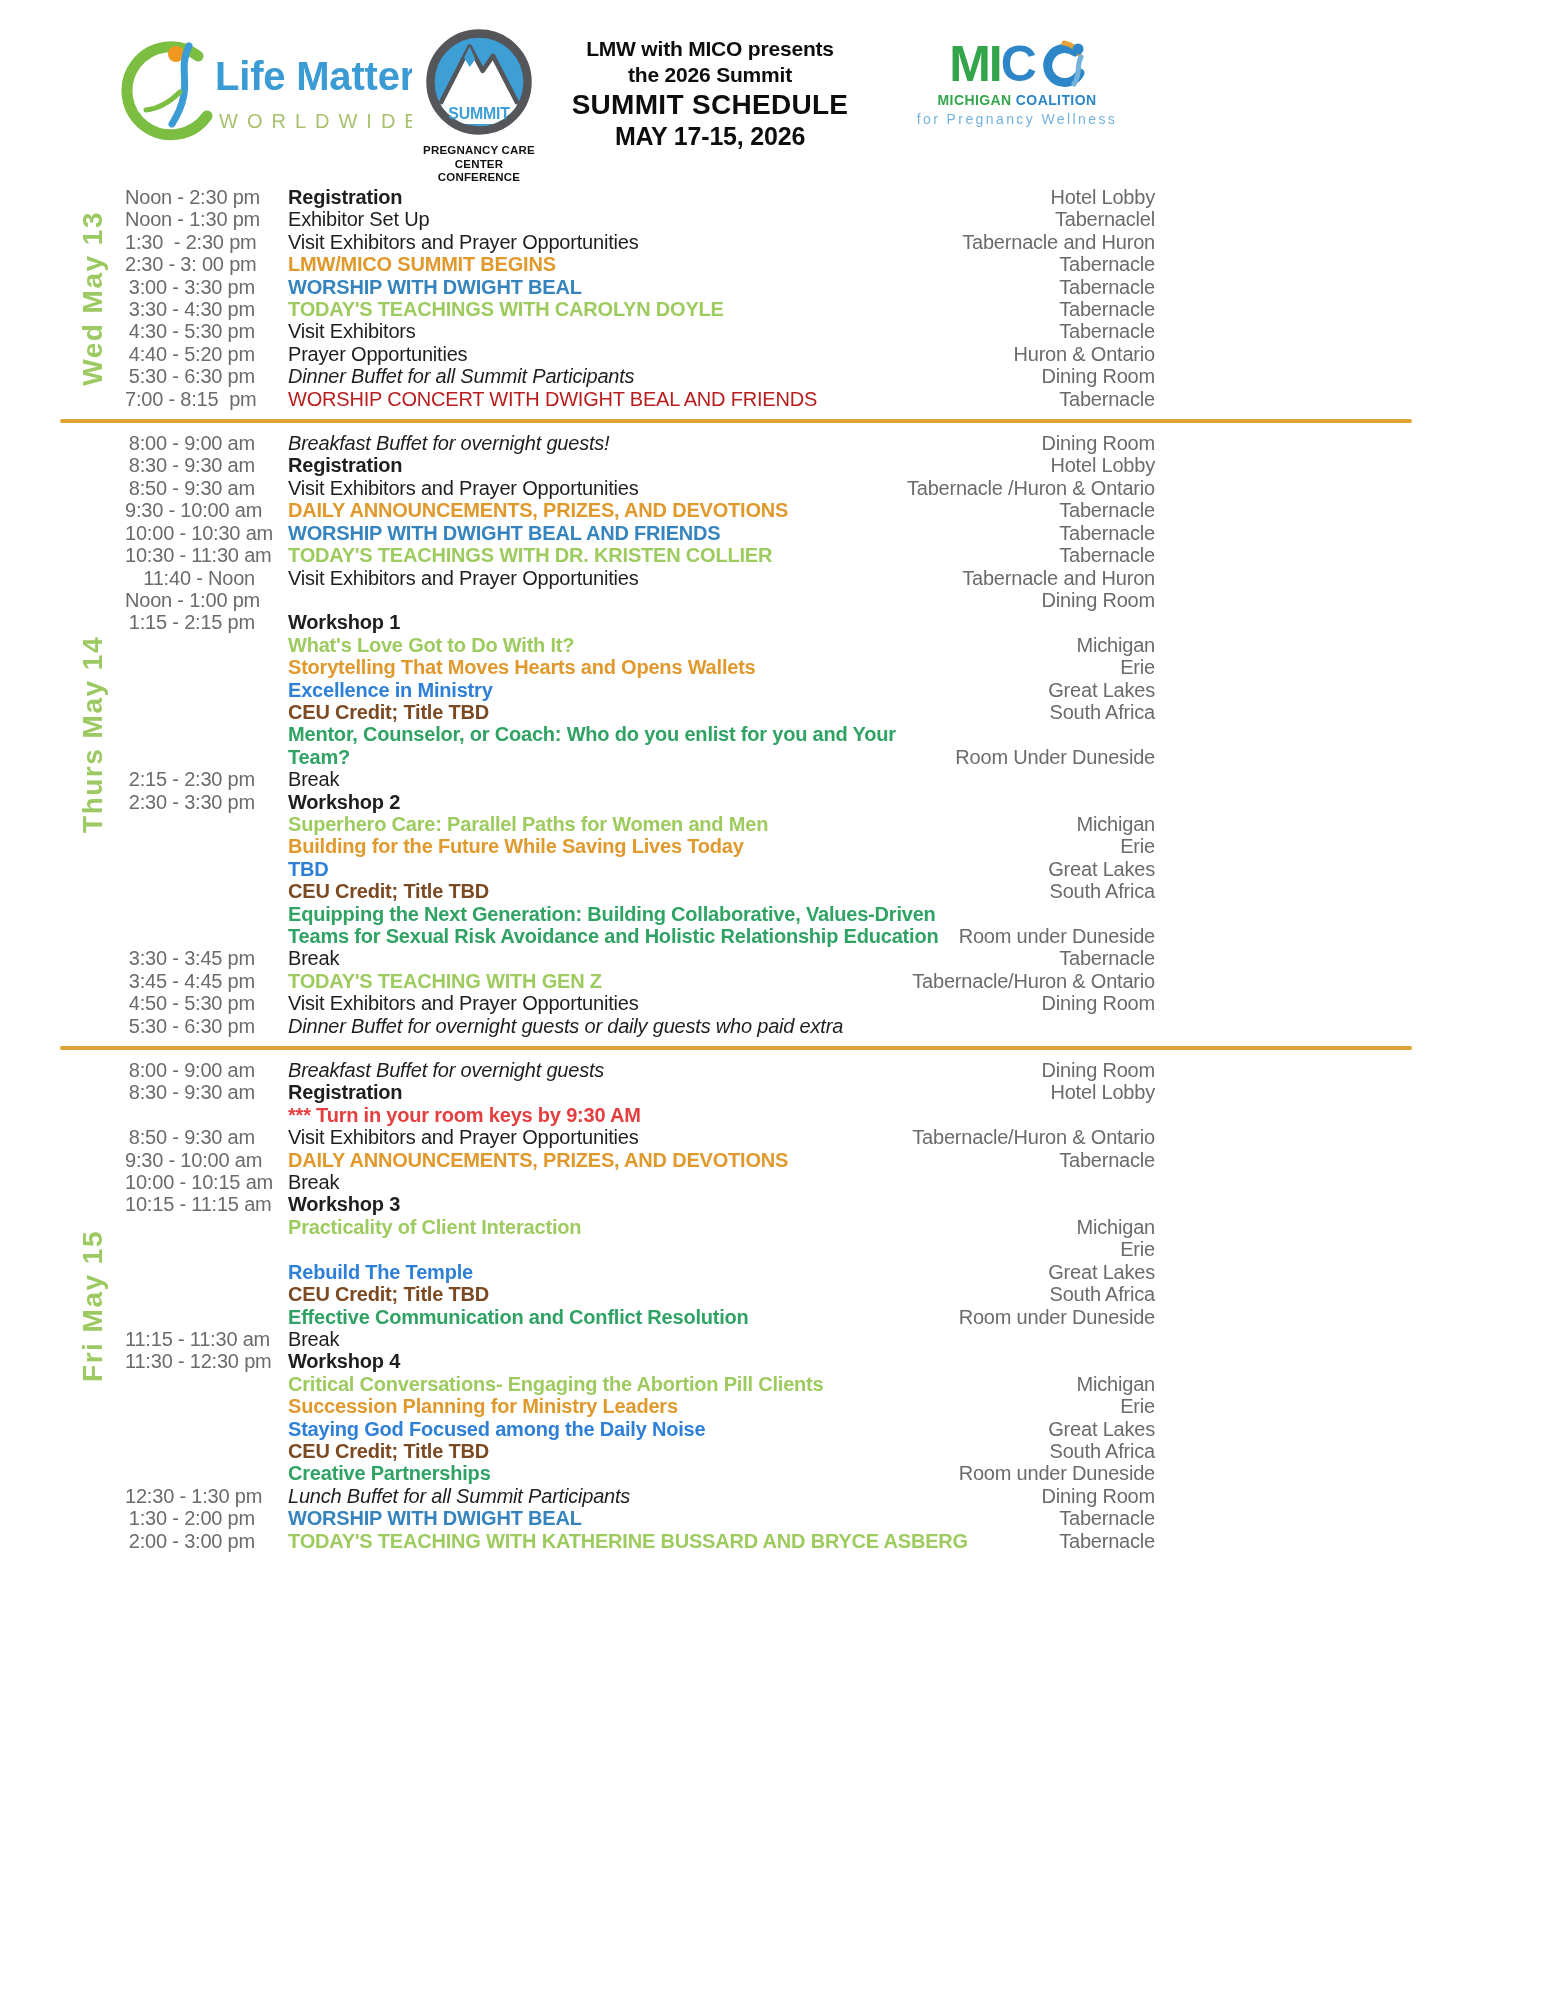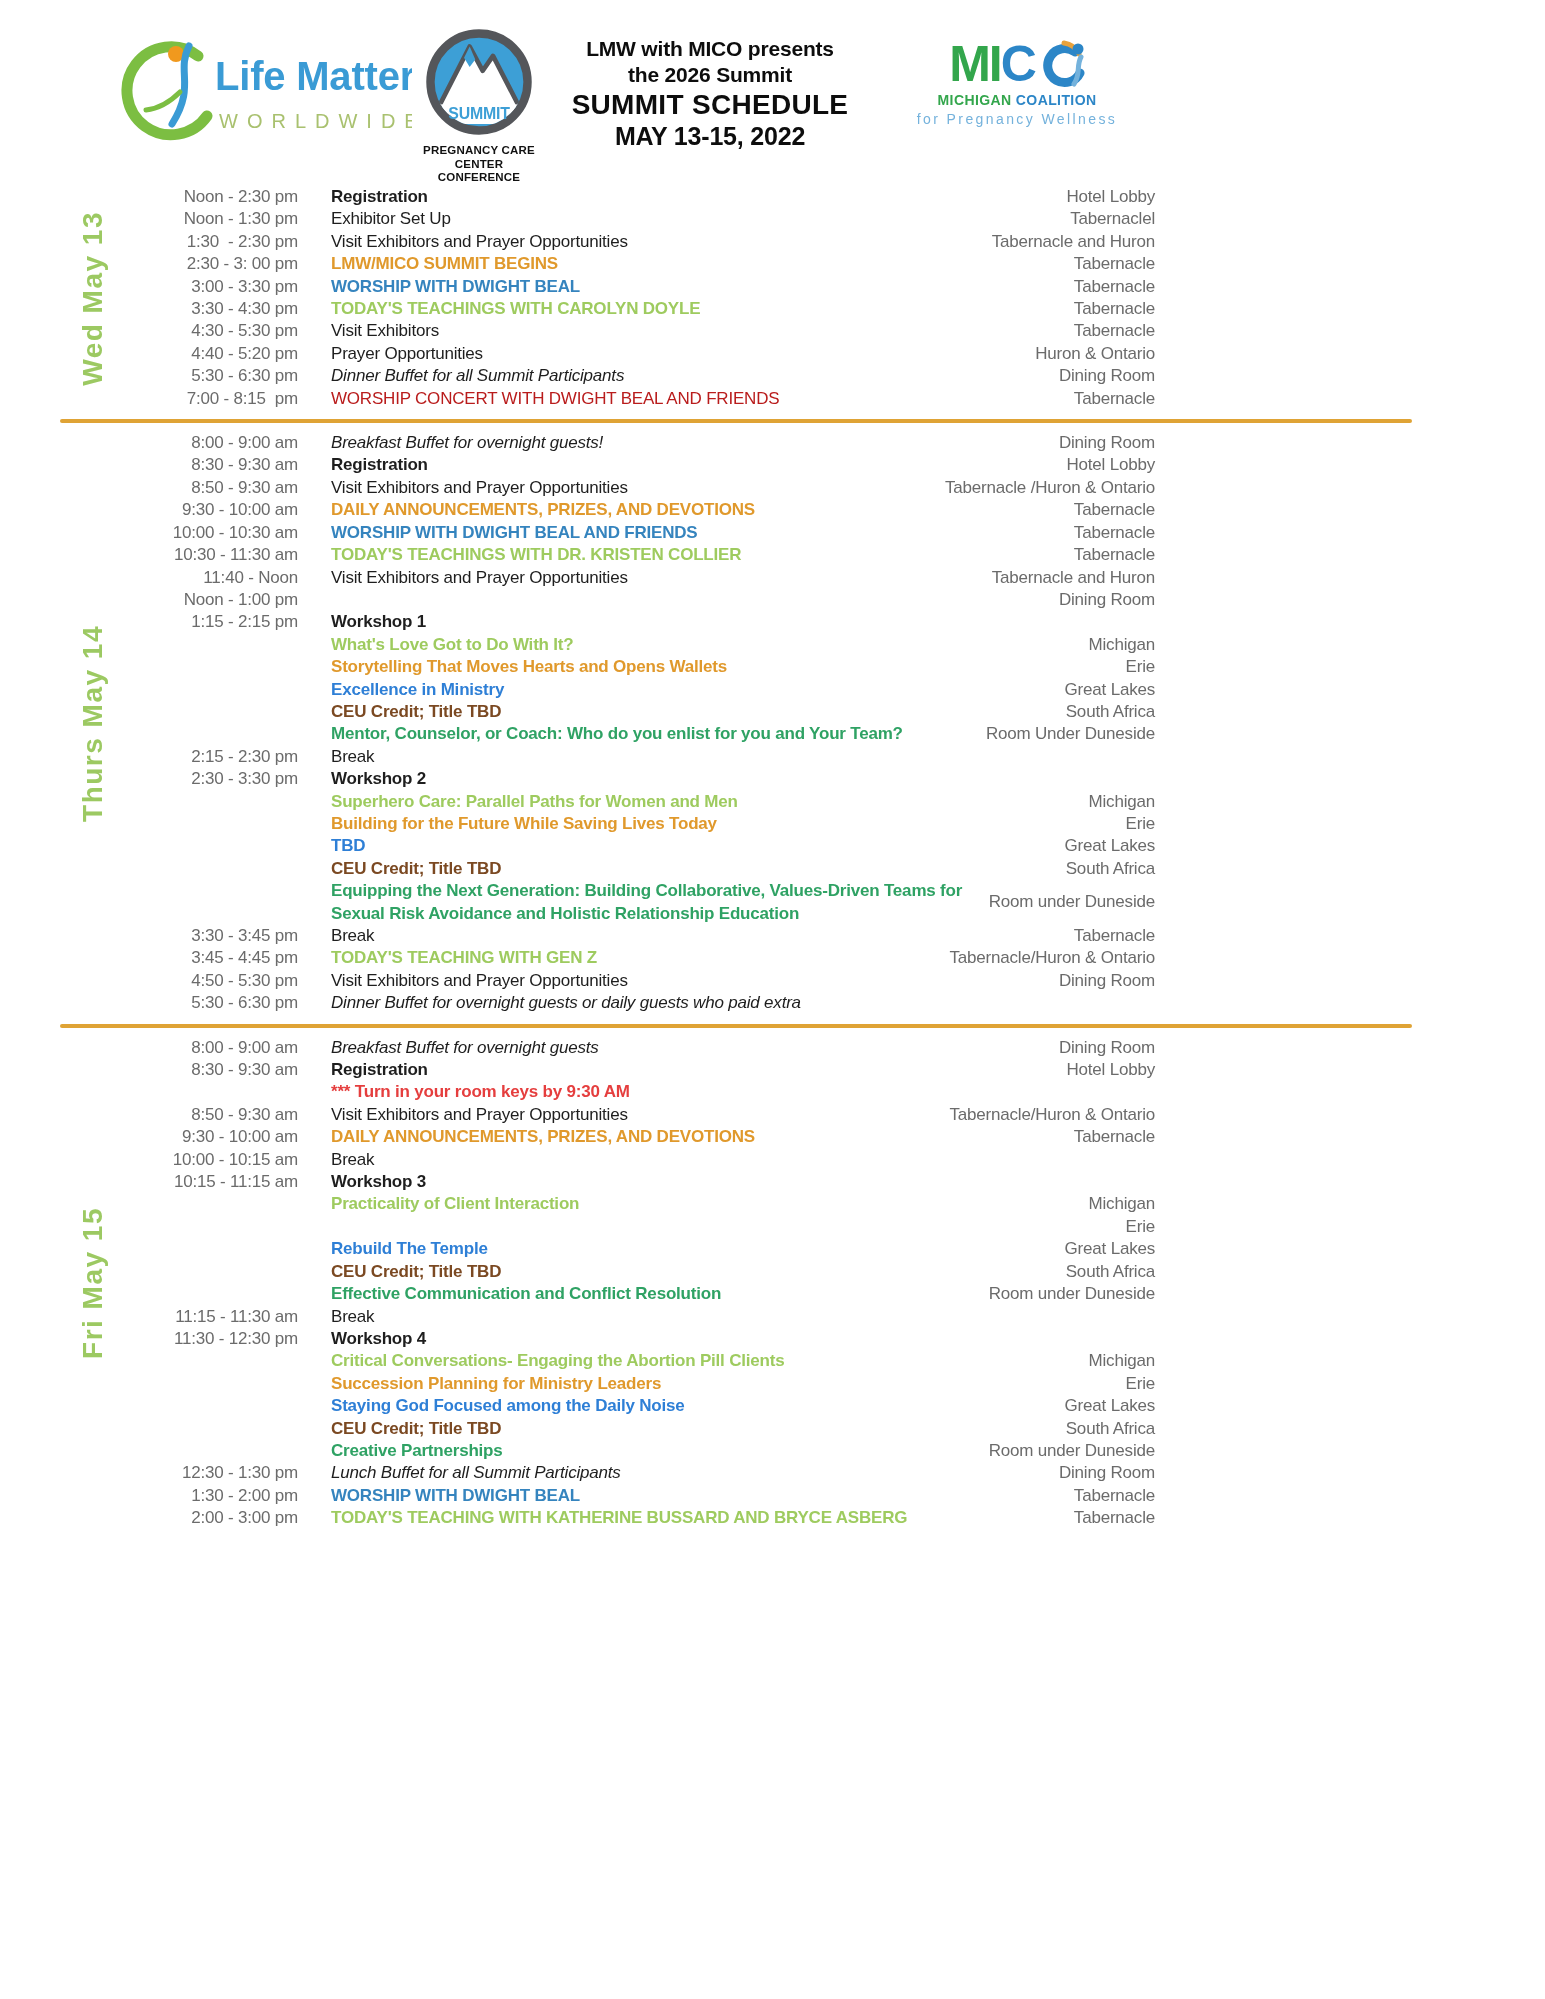--- a/index.html
+++ b/index.html
@@ -29,21 +29,21 @@
   .mico-sub2 { font-size:14px; color:#74B2DC; letter-spacing:2.4px; line-height:18px; }
   
   #schedule { margin:14px 0 0 60px; width:1095px; }
   .day { display:flex; }
   .day-label-wrap { width:65px; flex:none; display:flex; align-items:center; justify-content:center; }
   .day-label {
     writing-mode:vertical-rl; transform:rotate(180deg);
     color:#9CC962; font-weight:bold; font-size:28px; letter-spacing:1.5px; white-space:nowrap;
   }
   .rows { flex:1; }
-  .row { display:flex; align-items:center; line-height:22.4px; font-size:17px;margin-left:43px; }
+  .row { display:flex; align-items:flex-end; line-height:22.4px; font-size:20px; }
   .time { width:130px; flex:none; text-align:right; color:#6B6B6B; white-space:pre; }
   .event { flex:1; margin-left:33px; padding-right:14px; color:#1E1E1E; }
   .loc { flex:none; max-width:300px; margin-left:auto; text-align:right; color:#6B6B6B; white-space:nowrap; }
   .ev-b { font-weight:bold; }
   .ev-n { }
   .ev-i { font-style:italic; }
   .ev-orange  { font-weight:bold; color:#E0992C; }
   .ev-blue    { font-weight:bold; color:#3584BE; }
   .ev-lblue   { font-weight:normal; color:#b91c1c; }
   .ev-blue2   { font-weight:bold; color:#2E7FD6; }
@@ -87,21 +87,21 @@
         <text x="60" y="100" text-anchor="middle" font-family="Liberation Sans, sans-serif" font-size="17" font-weight="bold" fill="#3D9FD6">SUMMIT</text>
       </svg>
       <div class="summit-sub">PREGNANCY CARE</div>
       <div class="summit-sub" style="margin-top:0">CENTER CONFERENCE</div>
     </div>
 
     <div class="titleblock">
       <div class="t1">LMW with MICO presents</div>
       <div class="t2">the 2026 Summit</div>
       <div class="t3">SUMMIT SCHEDULE</div>
-      <div class="t4">MAY 13-15, 2022</div>
+      <div class="t4">MAY 17-15, 2026</div>
     </div>
 
     <div class="mico">
       <div class="mico-word">
         <span class="g">M</span>
           <span class="g">I</span>
           <span class="b">C</span>
           <svg width="48" height="52" viewBox="0 0 48 52" style="margin-left:2px">
           <path d="M38 14 A17 17 0 1 0 43 35" fill="none" stroke="#2C86C7" stroke-width="9" stroke-linecap="round"></path>
           <path d="M27 5 A20 20 0 0 1 42 16" fill="none" stroke="#E8A23C" stroke-width="5" stroke-linecap="round"></path>

